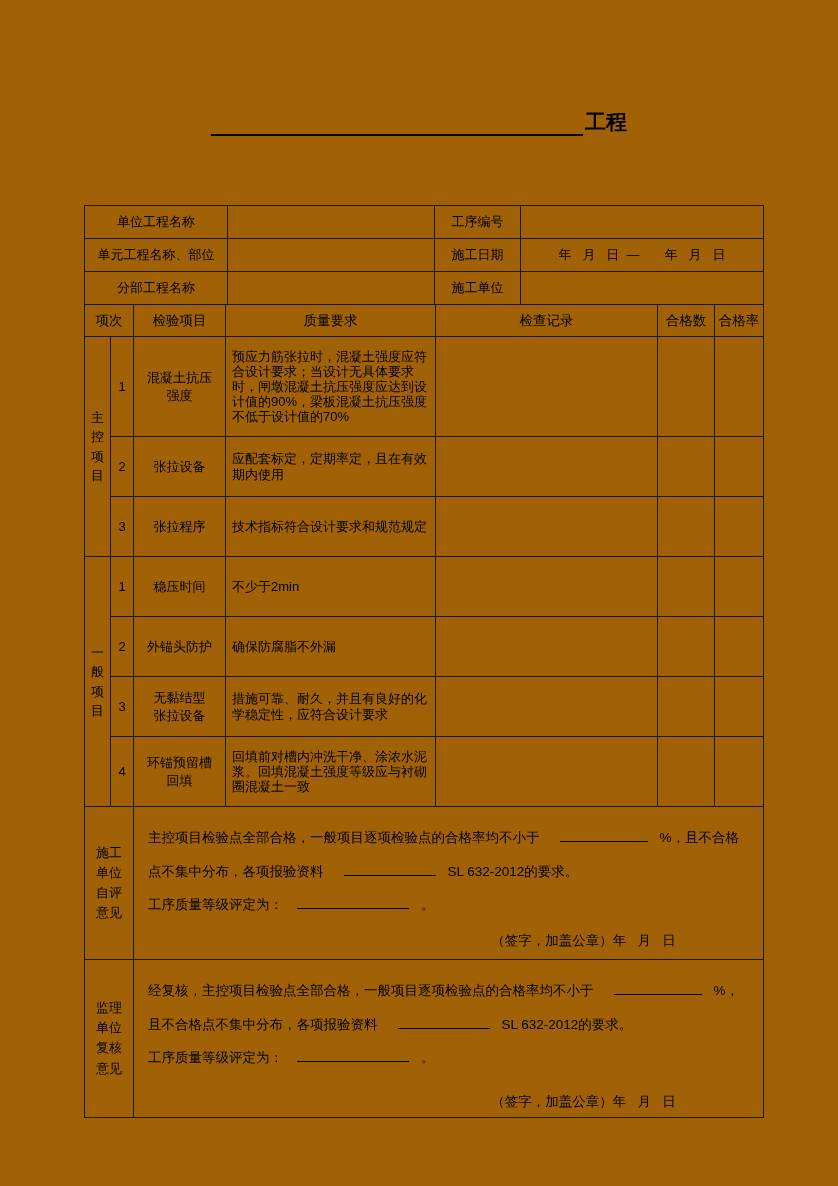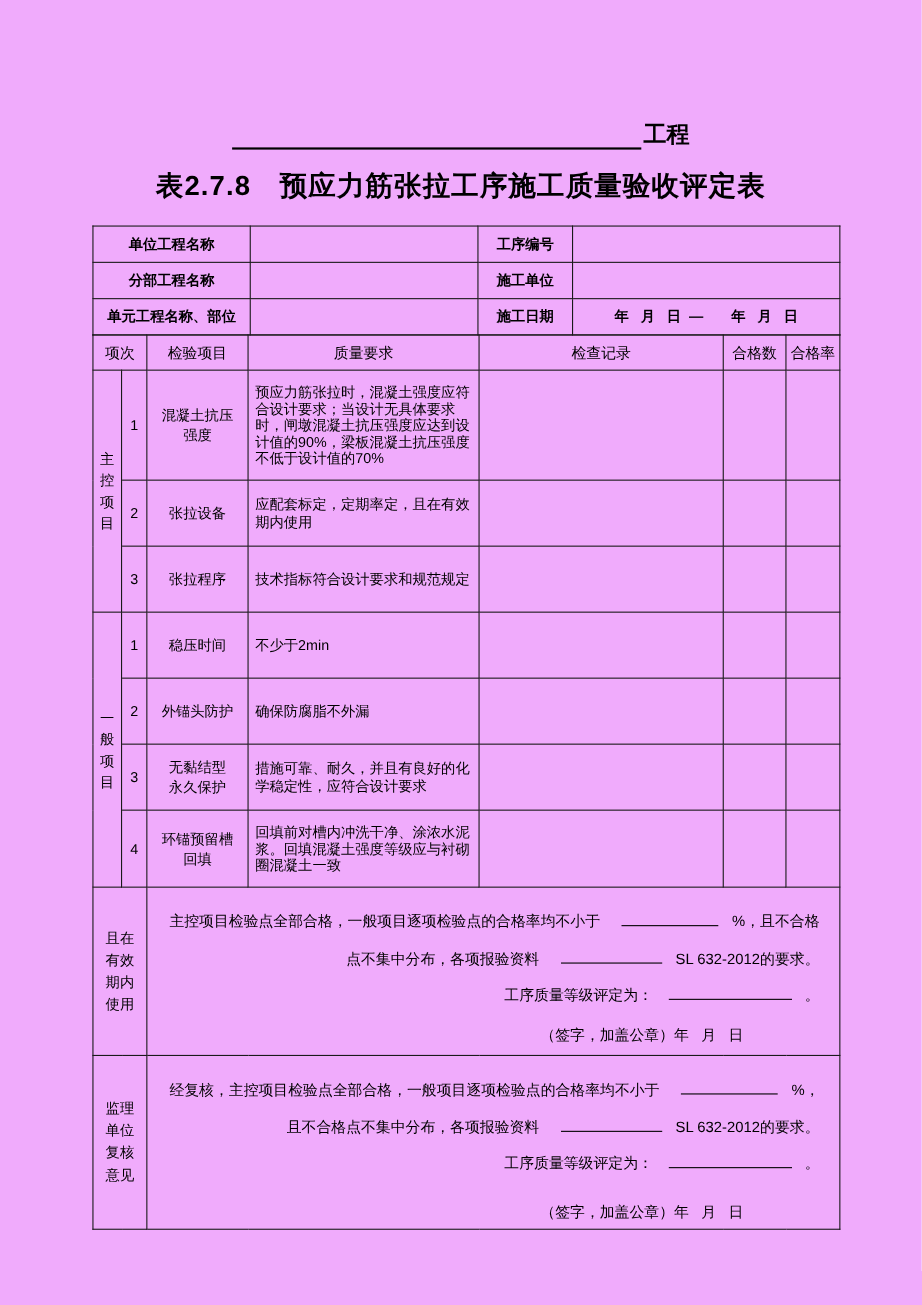--- a/index.html
+++ b/index.html
@@ -1,20 +1,20 @@
 <!DOCTYPE html>
 <html><head>
 <meta charset="utf-8">
 <style>
   * { box-sizing: border-box; }
   html,body { margin:0; padding:0; background:#fff; }
   .page {
     position: relative;
     width: 838px; height: 1186px;
-    background: #f0abfc;
+    background: #a16207;
     color: #000;
     font-family: "Liberation Sans", "DejaVu Sans", sans-serif;
     overflow: hidden;
   }
   
   .project-line {
     position: absolute; top: 108px; left: 0; width: 100%;
     display: flex; justify-content: center; align-items: flex-end;
     font-size: 21px; font-weight: bold;
   }
@@ -29,33 +29,33 @@
   }
   
   .sheet { position: absolute; left: 84px; top: 205px; width: 679px; }
   table { border-collapse: collapse; table-layout: fixed; width: 679px; }
   td {
     border: 1px solid #1a1a1a;
     font-size: 13px; text-align: center; vertical-align: middle;
     padding: 2px 3px; overflow: hidden;
   }
   .t-main { margin-top: -1px; padding-left: 48px; }
-  .t-info td { height: 33px; font-weight: bold; }
+  .t-info td { height: 33px; }
   .hdr td { height: 32px; font-size: 13.5px; }
   .pre { white-space: pre; }
   .item { white-space: pre-line; line-height: 1.35; }
   .req {
     text-align: left; vertical-align: middle;
     padding: 4px 6px; line-height: 1.16; font-size: 13px;
   }
   .vtext { width: 16px; margin: 16px auto; word-break: break-all; line-height: 1.5; text-align: center; }
   .vtext2 { width: 28px; margin: 0 auto; word-break: break-all; line-height: 1.55; text-align: center; }
   
   .op { text-align: left; vertical-align: top; padding: 10px 18px 6px 14px; font-size: 13.5px; }
-  .op p { margin: 8px 0 0; line-height: 1.9; text-align: right; }
+  .op p { margin: 8px 0 0; line-height: 1.9; }
   .blank {
     display: inline-block; height: 15px;
     border-bottom: 1px solid #000; vertical-align: baseline;
     margin: 0 12px 0 20px;
   }
   .w88 { width: 88px; } .w92 { width: 92px; } .w112 { width: 112px; margin-left: 14px; }
   .sig { display: flex; justify-content: center; padding: 14px 6px 0 280px; }
   .op2 .sig { padding-top: 22px; }
   .date { white-space: pre; }
   
@@ -68,49 +68,48 @@
 </head>
 <body>
 
 <div class="page">
 
   <div class="project-line">
     <span class="u-line"></span>
     <span>工程</span>
   </div>
 
-  <div class="doc-title">表2.7.8　预应力筋张拉工序施工质量验收评定表</div>
 
   <div class="sheet">
 
     <table class="t-info">
       <colgroup>
           <col style="width:143px">
           <col style="width:207px">
           <col style="width:86px">
           <col style="width:243px">
         </colgroup>
       <tbody>
           <tr>
         <td>单位工程名称</td>
         <td></td>
         <td>工序编号</td>
         <td></td>
       </tr>
       <tr>
-        <td>分部工程名称</td>
-        <td></td>
-        <td>施工单位</td>
-        <td></td>
-      </tr>
-      <tr>
         <td>单元工程名称、部位</td>
         <td></td>
         <td>施工日期</td>
         <td class="pre">年   月   日  —       年   月   日</td>
+      </tr>
+      <tr>
+        <td>分部工程名称</td>
+        <td></td>
+        <td>施工单位</td>
+        <td></td>
       </tr>
     </tbody>
       </table>
 
     <table class="t-main">
       <colgroup>
         <col style="width:26px">
           <col style="width:23px">
           <col style="width:92px">
         <col style="width:210px">
@@ -172,39 +171,39 @@
         <td>2</td>
         <td class="item">外锚头防护</td>
         <td class="req">确保防腐脂不外漏</td>
         <td></td>
         <td></td>
         <td></td>
       </tr>
       <tr class="rh-b">
         <td>3</td>
         <td class="item">无黏结型
-永久保护</td>
+张拉设备</td>
         <td class="req">措施可靠、耐久，并且有良好的化学稳定性，应符合设计要求</td>
         <td></td>
         <td></td>
         <td></td>
       </tr>
       <tr class="rh-c">
         <td>4</td>
         <td class="item">环锚预留槽
 回填</td>
         <td class="req">回填前对槽内冲洗干净、涂浓水泥浆。回填混凝土强度等级应与衬砌圈混凝土一致</td>
         <td></td>
         <td></td>
         <td></td>
       </tr>
 
       <tr class="rh-d">
         <td colspan="2">
-              <div class="vtext2">且在有效期内使用</div>
+              <div class="vtext2">施工单位自评意见</div>
             </td>
         <td colspan="5" class="op">
           <p><span>主控项目检验点全部合格，一般项目逐项检验点的合格率均不小于</span><span class="blank w88"></span><span>%，且不合格</span></p>
           <p><span>点不集中分布，各项报验资料</span><span class="blank w92"></span><span>SL 632-2012的要求。</span></p>
           <p><span>工序质量等级评定为：</span><span class="blank w112"></span><span>。</span></p>
           <div class="sig">
             <span>（签字，加盖公章）</span>
             <span class="date">年   月   日</span>
           </div>
         </td>

